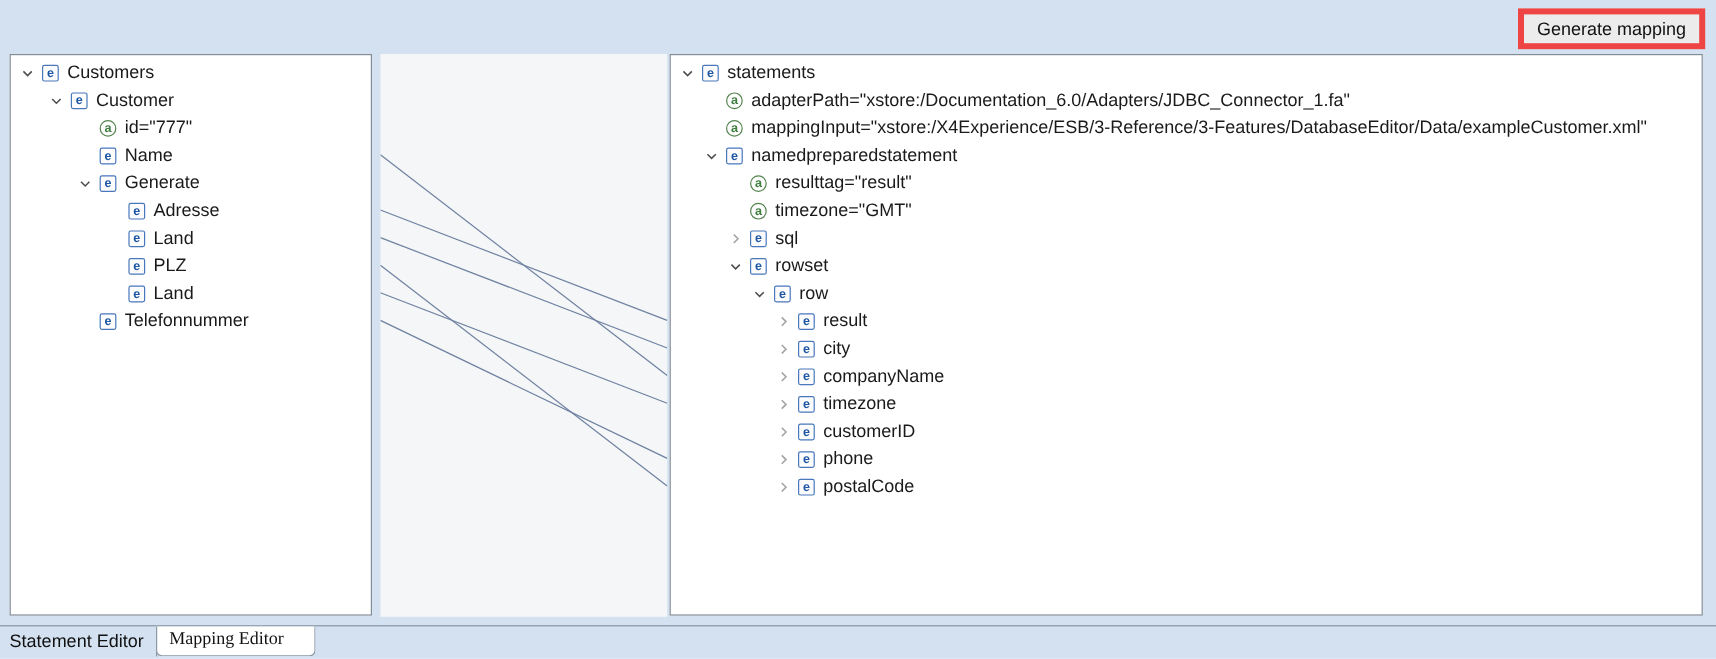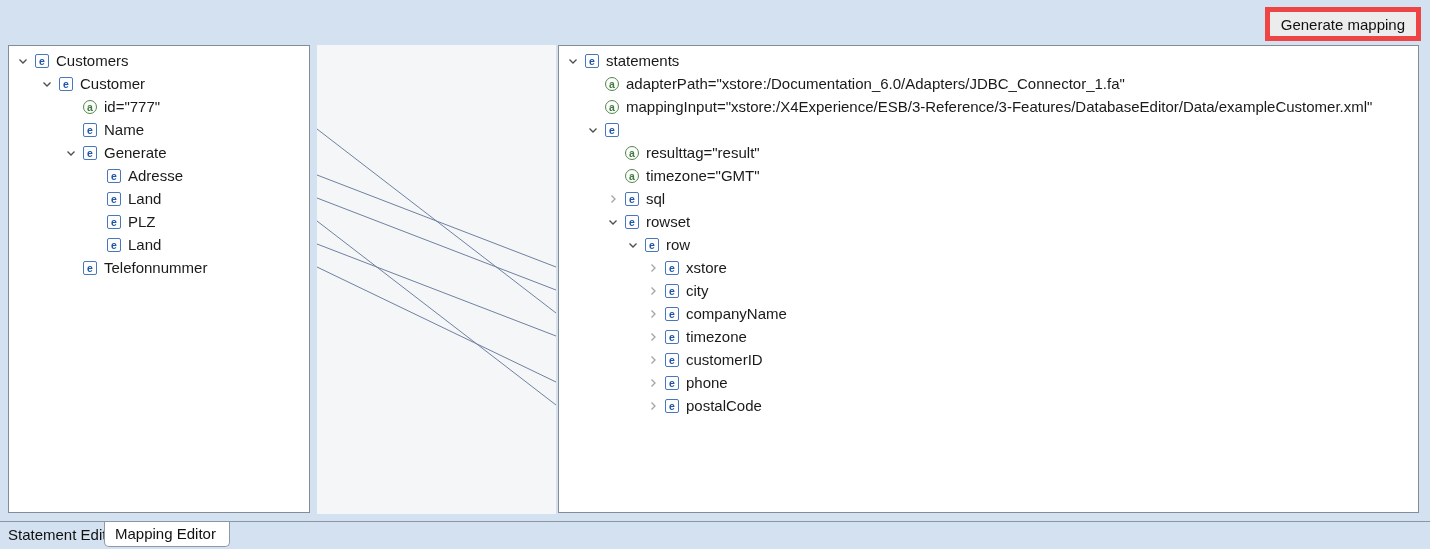--- a/index.html
+++ b/index.html
@@ -52,24 +52,25 @@
   .tabbar { position:absolute; top:522px; left:0; width:1430px; height:27px; }
   .tab {
     position:absolute; top:1px; height:24px; line-height:23px;
     font-size:15px; color:#111; cursor:default;
   }
   .tab.inactive {
     left:0; padding:0 10px 0 8px;
     border-right:1px solid #8f99a6;
   }
   .tab.active {
-    left:104px; padding:0 13px 0 10px; top:0; height:25px;
+    left:130px; padding:0 26px 0 10px; top:0; height:25px;
     background:#ffffff;
     border:1px solid #8f99a6; border-top:none;
     border-radius:0 0 5px 5px;
+    font-family:Liberation Serif, serif;
   }
 </style>
 </head>
 <body>
 
 <button class="btn">Generate mapping</button>
 
 <div class="panel" id="left-panel">
   <div class="tree" id="source-tree">
       <div class="tree-row" style="padding-left: 6px;">
@@ -169,20 +170,21 @@
         <span class="node-icon at">a</span>
         <span class="row-label">mappingInput="xstore:/X4Experience/ESB/3-Reference/3-Features/DatabaseEditor/Data/exampleCustomer.xml"</span>
       </div>
       <div class="tree-row" style="padding-left: 26px;">
         <span class="toggle">
           <svg width="16" height="16" viewBox="0 0 16 16">
             <polyline points="4.5,6.5 8,10 11.5,6.5" fill="none" stroke="#4d4d4d" stroke-width="1.3"></polyline>
           </svg>
         </span>
         <span class="node-icon el">e</span>
+        <span class="row-label">namedpreparedstatement</span>
       </div>
       <div class="tree-row" style="padding-left: 46px;">
         <span class="toggle"></span>
         <span class="node-icon at">a</span>
         <span class="row-label">resulttag="result"</span>
       </div>
       <div class="tree-row" style="padding-left: 46px;">
         <span class="toggle"></span>
         <span class="node-icon at">a</span>
         <span class="row-label">timezone="GMT"</span>
@@ -214,21 +216,21 @@
         <span class="node-icon el">e</span>
         <span class="row-label">row</span>
       </div>
       <div class="tree-row" style="padding-left: 86px;">
         <span class="toggle">
           <svg width="16" height="16" viewBox="0 0 16 16">
             <polyline points="6.5,4.5 10,8 6.5,11.5" fill="none" stroke="#a3a3a3" stroke-width="1.3"></polyline>
           </svg>
         </span>
         <span class="node-icon el">e</span>
-        <span class="row-label">xstore</span>
+        <span class="row-label">result</span>
       </div>
       <div class="tree-row" style="padding-left: 86px;">
         <span class="toggle">
           <svg width="16" height="16" viewBox="0 0 16 16">
             <polyline points="6.5,4.5 10,8 6.5,11.5" fill="none" stroke="#a3a3a3" stroke-width="1.3"></polyline>
           </svg>
         </span>
         <span class="node-icon el">e</span>
         <span class="row-label">city</span>
       </div>

